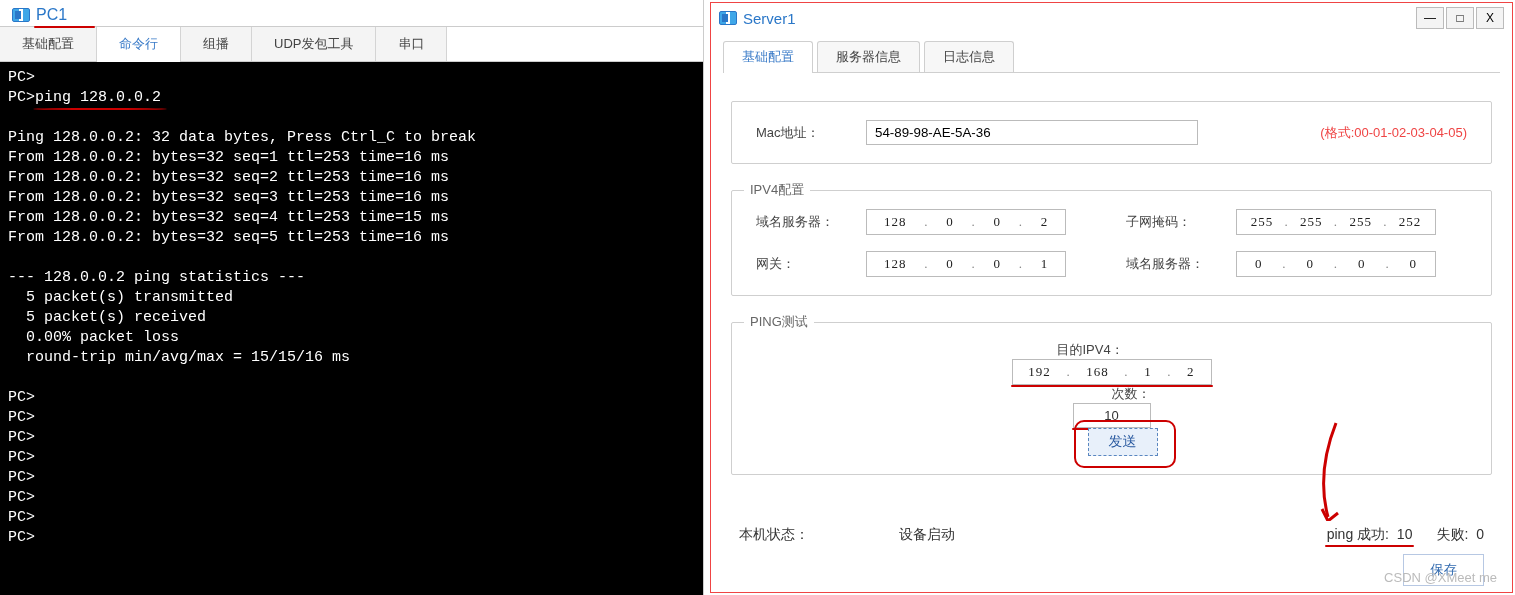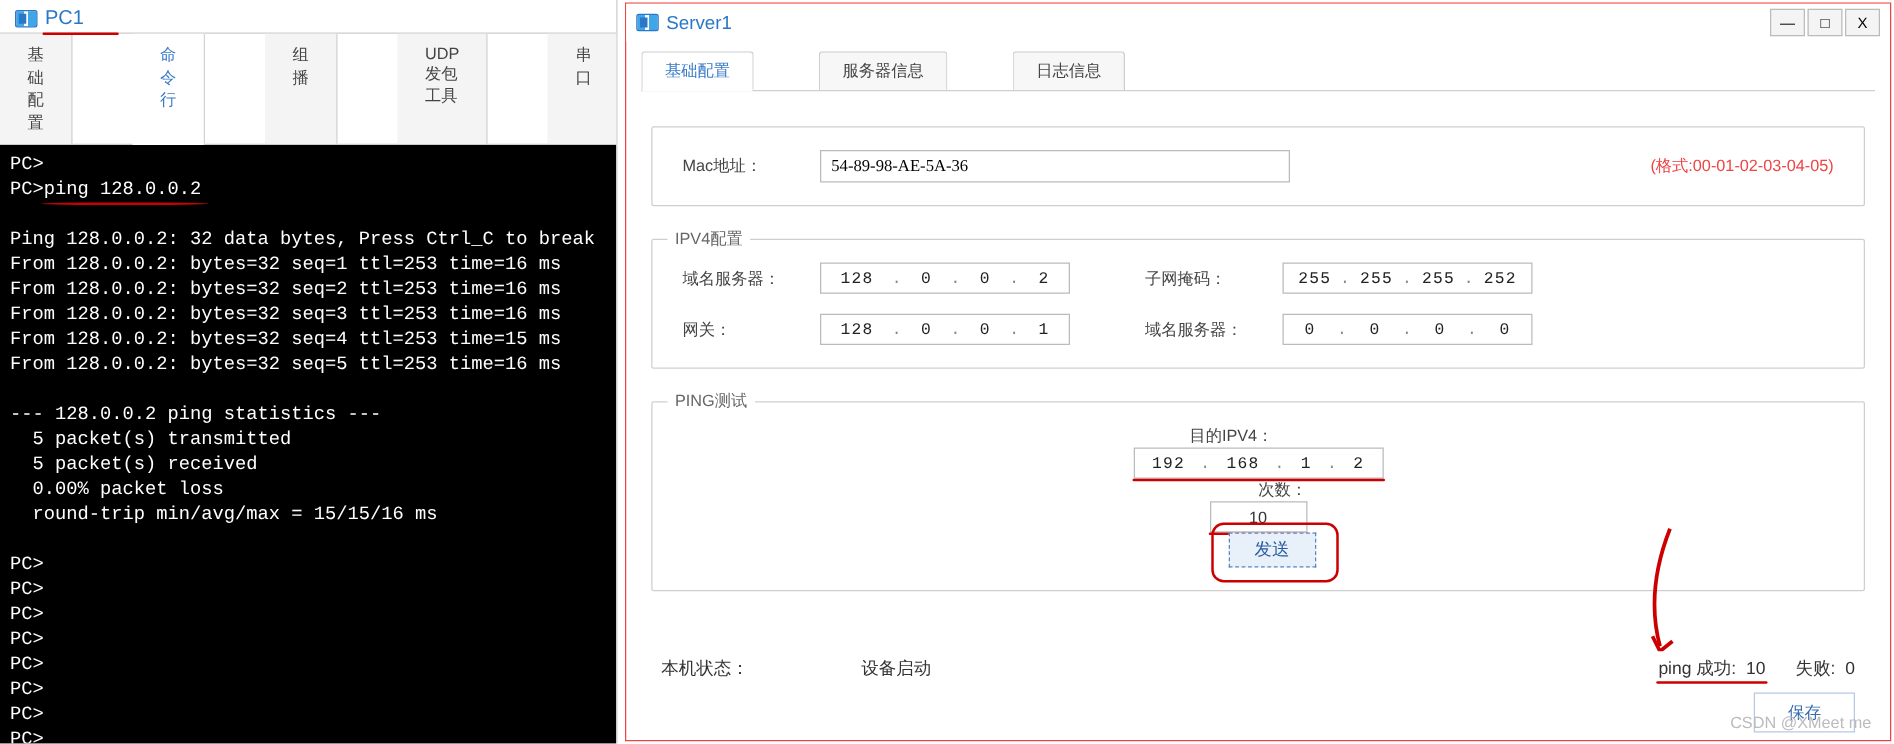--- a/index.html
+++ b/index.html
@@ -1,44 +1,44 @@
 <!DOCTYPE html>
 <html><head>
   <meta charset="utf-8">
   <style>
     * { box-sizing: border-box; margin: 0; padding: 0; }
     body { font-family: "Microsoft YaHei", Arial, sans-serif; font-size: 13px; background: #fff; color: #333; width: 1515px; height: 595px; position: relative; overflow: hidden; }
     .container { display: flex; height: 100%; }
-    .pc1-window { width: 494px; border-right: 1px solid #ccc; display: flex; flex-direction: column; overflow: hidden; }
+    .pc1-window { width: 704px; border-right: 1px solid #ccc; display: flex; flex-direction: column; overflow: hidden; }
     .server1-window { flex: 1; display: flex; flex-direction: column; border: 1px solid #ef4444; margin: 2px 2px 2px 6px; position: relative; }
     .titlebar { display: flex; align-items: center; padding: 4px 8px; background: #fff; font-size: 15px; color: #2a77c8; font-weight: 500; }
     .pc1-title { padding: 6px 8px 2px 12px; font-size: 16px; color: #2a77c8; display: flex; align-items: center; gap: 6px; font-weight: 500; }
     .pc1-title .underline-red { position: relative; }
     .pc1-title .underline-red::after { content: ""; position: absolute; left: -2px; right: -28px; bottom: -4px; height: 2px; background: #c00; border-radius: 2px; }
     .enspicon { width: 18px; height: 14px; display: inline-block; background: linear-gradient(90deg,#3fa7e8 40%,#fff 40% 60%,#3fa7e8 60%); border: 1px solid #2a77c8; border-radius: 2px; position: relative; }
     .enspicon::after { content: ""; position: absolute; left: 2px; top: 2px; width: 6px; height: 8px; background: #2a77c8; }
     .wincontrols { margin-left: auto; display: flex; gap: 2px; }
     .wincontrols button { width: 28px; height: 22px; border: 1px solid #bbb; background: #f4f4f4; font-family: Arial; font-size: 12px; line-height: 18px; cursor: pointer; }
-    .tabbar { display: flex; border-top: 1px solid #ccc; border-bottom: 1px solid #ccc; background: #fff; gap: 48px; }
+    .tabbar { display: flex; border-top: 1px solid #ccc; border-bottom: 1px solid #ccc; background: #fff; }
     .tab { padding: 8px 22px; border-right: 1px solid #d4d4d4; background: #f4f4f4; color: #444; cursor: pointer; font-size: 13px; }
     .tab.active { background: #fff; color: #3a7bc8; position: relative; }
     .tab.active::after { content: ""; position: absolute; left: 0; right: 0; bottom: -1px; height: 2px; background: #fff; }
     .tabbar.srv { margin: 8px 12px 0 12px; border: none; }
     .tabbar.srv .tab { border: 1px solid #cfcfcf; border-bottom: none; border-radius: 3px 3px 0 0; margin-right: 4px; background: #f7f7f7; padding: 6px 18px; }
     .tabbar.srv .tab.active { background: #fff; color: #3a7bc8; }
     .srv-divider { margin: 0 12px; height: 1px; background: #cfcfcf; }
     .terminal { flex: 1; background: #000; color: #fff; font-family: "Courier New", monospace; font-size: 15px; line-height: 20px; padding: 6px 8px; white-space: pre; overflow: hidden; }
     .term-red-under { position: relative; display: inline-block; }
     .term-red-under::after { content: ""; position: absolute; left: -2px; right: -6px; bottom: -2px; height: 2px; background: #c00; border-radius: 50%; }
     .panel { margin: 18px 20px 8px 20px; border: 1px solid #cfcfcf; border-radius: 2px; padding: 18px 24px 18px 24px; position: relative; }
     .panel-legend { position: absolute; top: -10px; left: 12px; background: #fff; padding: 0 6px; color: #666; font-size: 13px; }
     .row { display: flex; align-items: center; margin-bottom: 16px; }
     .row:last-child { margin-bottom: 0; }
     .lbl { width: 110px; color: #444; }
-    .ipbox { border: 1px solid #bbb; padding: 4px 8px; width: 200px; display: flex; justify-content: space-around; align-items: center; font-family: Liberation Mono, monospace; color: #222; letter-spacing: 1px; background: #fff; }
+    .ipbox { border: 1px solid #bbb; padding: 4px 8px; width: 200px; display: flex; justify-content: space-around; align-items: center; font-family: Liberation Serif, serif; color: #222; letter-spacing: 1px; background: #fff; }
     .ipbox span.dot { color: #888; }
     .txtinput { border: 1px solid #bbb; padding: 4px 8px; background: #fff; font-family: Arial; }
     .hint { color: #ef4444; margin-left: auto; }
     .col2 { margin-left: 60px; }
     .countbox { border: 1px solid #bbb; padding: 4px 8px; width: 78px; text-align: center; }
     .sendbtn { border: 1px dashed #5a87c0; background: #e8f0fa; color: #2a5aa0; padding: 4px 20px; margin-left: 22px; cursor: pointer; font-size: 14px; }
     .under-red { position: relative; }
     .under-red::after { content:""; position:absolute; left:-2px; right:-2px; bottom:-3px; height:2px; background:#c00; border-radius:2px;}
     .statusbar { display:flex; align-items:center; padding: 10px 28px; color:#333; font-size:14px; border-top:none; margin-top:auto;}
     .savebtn { border:1px solid #b7c8e3; color:#346cb0; background:#fff; padding:6px 26px; cursor:pointer; }
@@ -105,21 +105,21 @@
     <div class="tabbar srv">
       <div class="tab active">基础配置</div>
       <div class="tab">服务器信息</div>
       <div class="tab">日志信息</div>
     </div>
     <div class="srv-divider"></div>
 
     <div class="panel" style="margin-top:28px;">
       <div class="row">
         <div class="lbl">Mac地址：</div>
-        <input class="txtinput" style="width: 376px; font-family: Liberation Serif, serif;" value="54-89-98-AE-5A-36">
+        <input class="txtinput" style="width: 332px;" value="54-89-98-AE-5A-36">
         <div class="hint">(格式:00-01-02-03-04-05)</div>
       </div>
     </div>
 
     <div class="panel">
       <div class="panel-legend">IPV4配置</div>
       <div class="row">
         <div class="lbl">域名服务器：</div>
         <div class="ipbox">
           <span>128</span>

